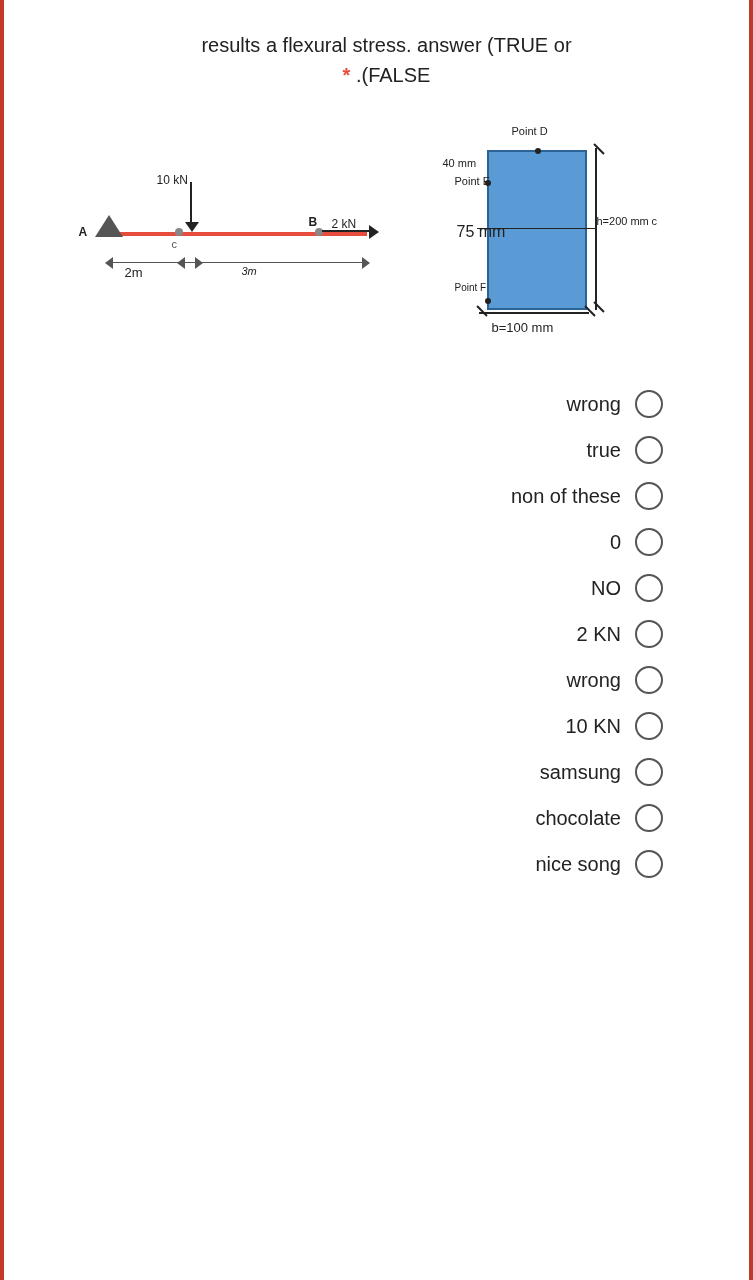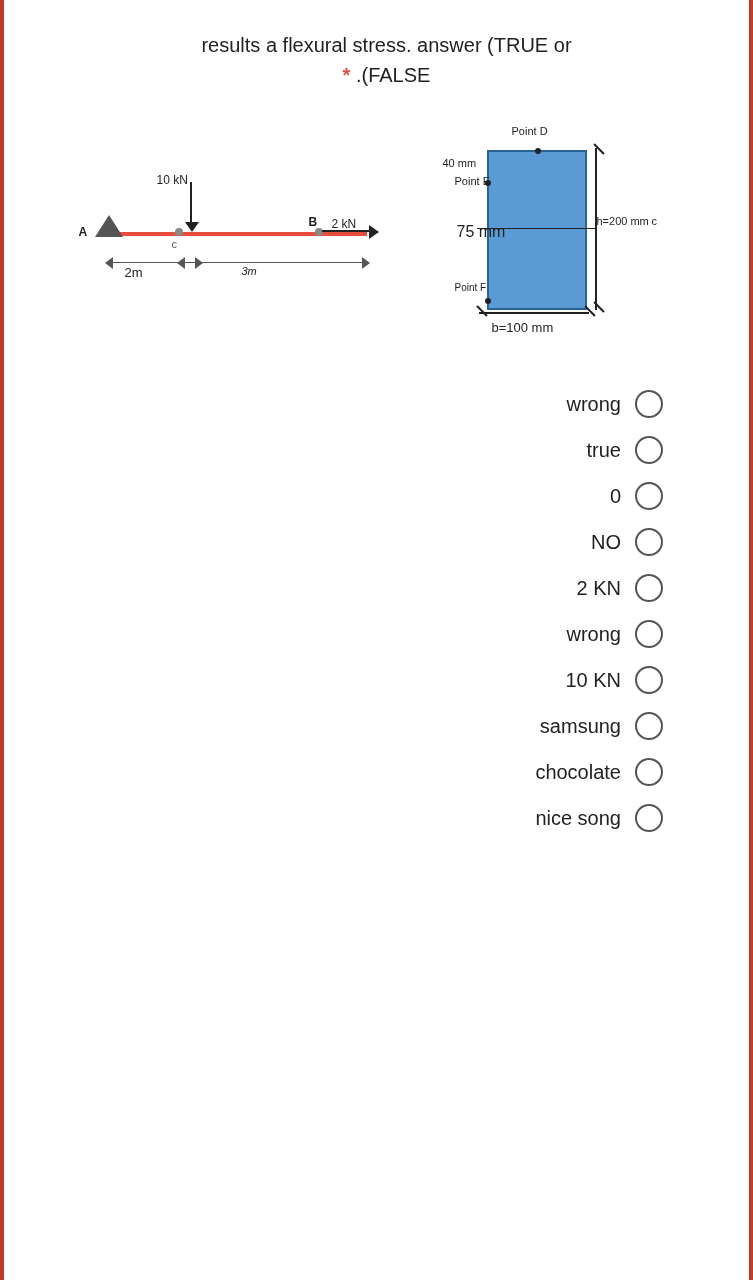--- a/index.html
+++ b/index.html
@@ -548,20 +548,24 @@
   <div class="options-list">
   <div class="option-item">
         <span class="option-label">wrong</span>
         <div class="radio-circle"></div>
       </div>
       <div class="option-item">
         <span class="option-label">true</span>
         <div class="radio-circle"></div>
       </div>
       <div class="option-item">
+        <span class="option-label">non of these</span>
+        <div class="radio-circle"></div>
+      </div>
+      <div class="option-item">
         <span class="option-label">0</span>
         <div class="radio-circle"></div>
       </div>
       <div class="option-item">
         <span class="option-label">NO</span>
         <div class="radio-circle"></div>
       </div>
       <div class="option-item">
         <span class="option-label">2 KN</span>
         <div class="radio-circle"></div>

